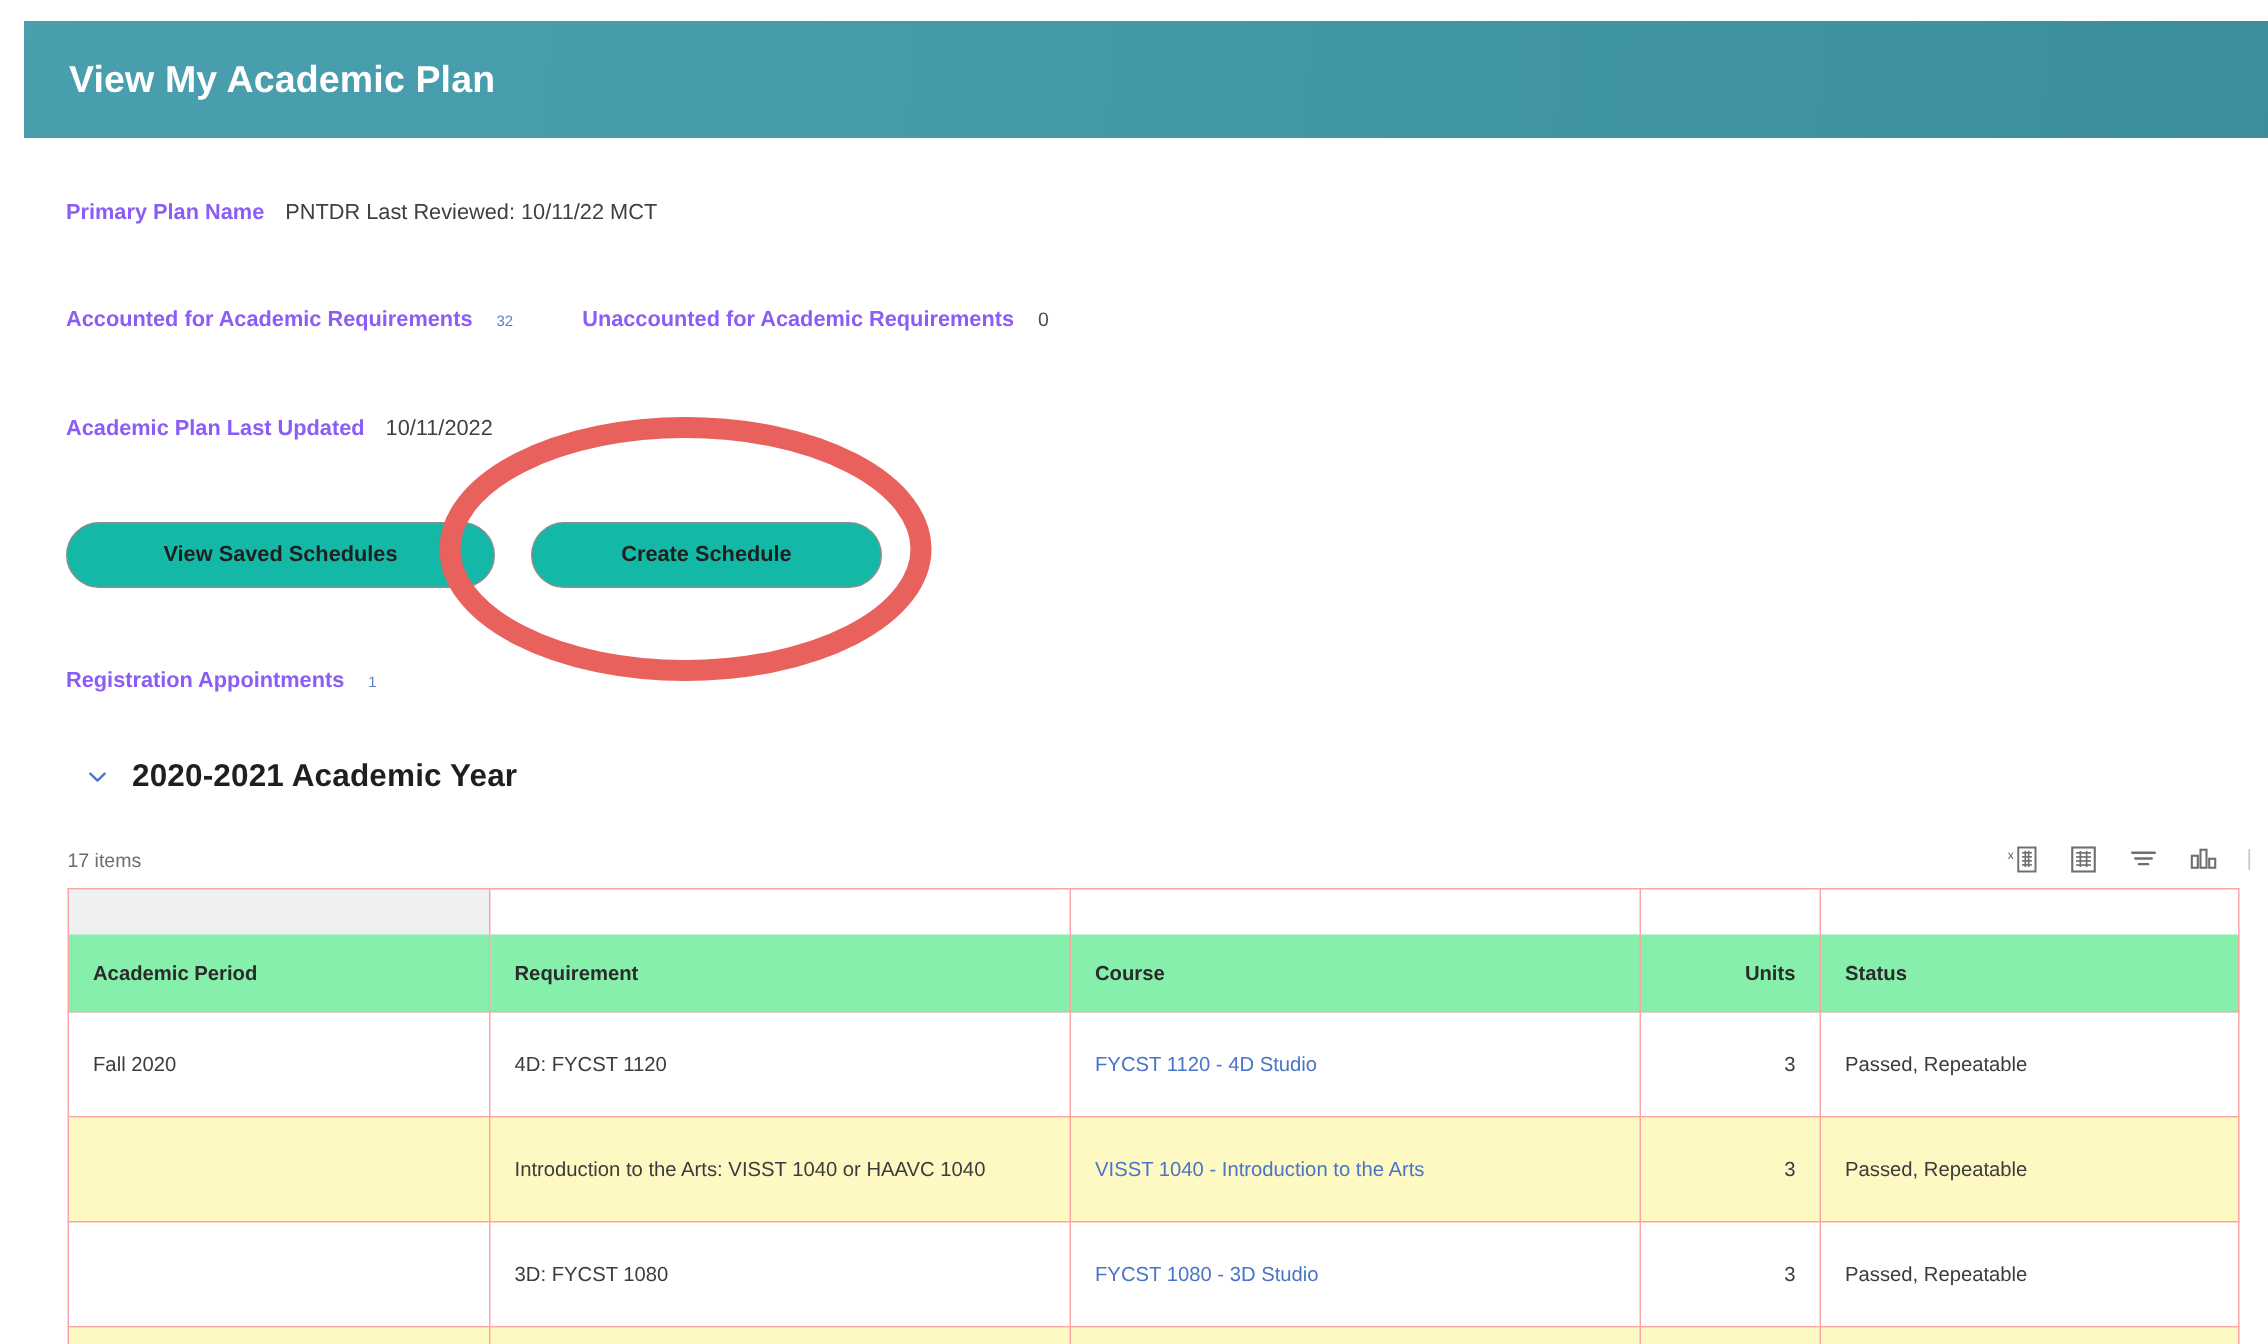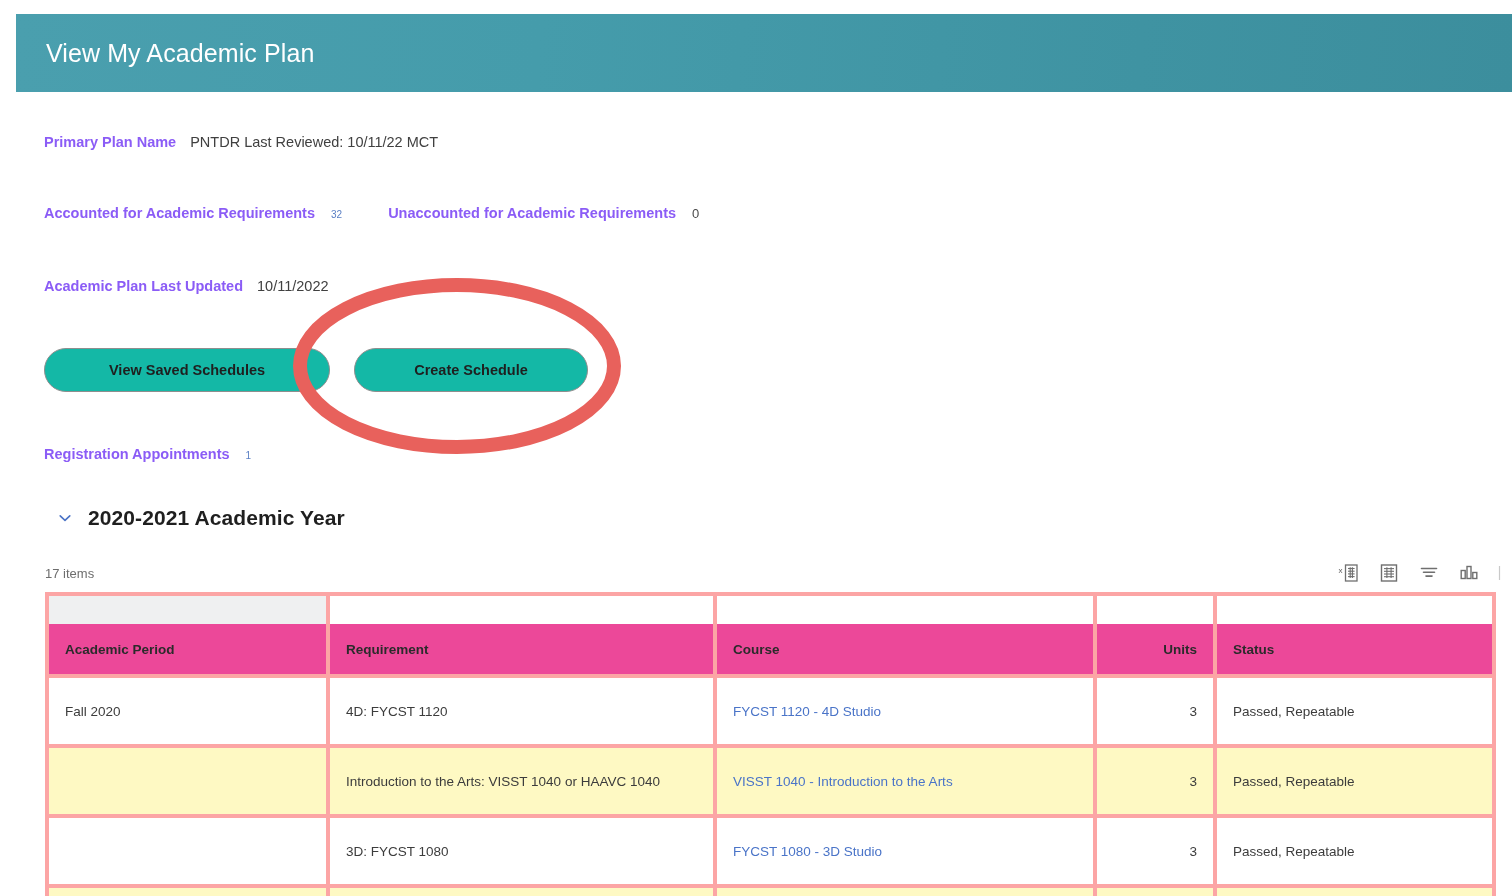--- a/index.html
+++ b/index.html
@@ -29,21 +29,21 @@
     top: 14px;
     width: 1496px;
     height: 78px;
     background: linear-gradient(95deg, #4a9fae 0%, #459cab 35%, #3f93a2 75%, #3c8e9d 100%);
     display: flex;
     align-items: center;
   }
   .banner-title {
     color: #ffffff;
     font-size: 25px;
-    font-weight: normal;
+    font-weight: bold;
     letter-spacing: 0.1px;
     margin-left: 30px;
   }
 
   
   .field-row {
     position: absolute;
     left: 44px;
     display: flex;
     align-items: baseline;
@@ -176,40 +176,40 @@
     width: 1447px;
     font-size: 13.5px;
   }
   table.grid col.c-period { width: 281px; }
   table.grid col.c-req    { width: 387px; }
   table.grid col.c-course { width: 380px; }
   table.grid col.c-units  { width: 120px; }
   table.grid col.c-status { width: 279px; }
 
   table.grid th, table.grid td {
-    border: 4px solid #fca5a5;
+    border: 1px solid #fca5a5;
     padding: 0 16px;
     text-align: left;
     vertical-align: middle;
     font-weight: normal;
     color: #3c3c3c;
   }
   tr.hdr-top th {
     height: 30px;
     background: #ffffff;
     border-bottom: none;
     padding: 0;
   }
   tr.hdr-top th.frozen {
     background: #eff0f1;
     border-bottom: none;
   }
   tr.hdr-main th {
     height: 52px;
-    background: #ec4899;
+    background: #86efac;
     font-weight: bold;
     color: #2b2b2b;
     font-size: 13.5px;
     border-top: none;
   }
   tr.hdr-main th.frozen { border-top: none; }
   tr.hdr-main th.num { text-align: right; }
 
   tbody tr { height: 70px; }
   tbody tr.odd  td { background: #ffffff; }

